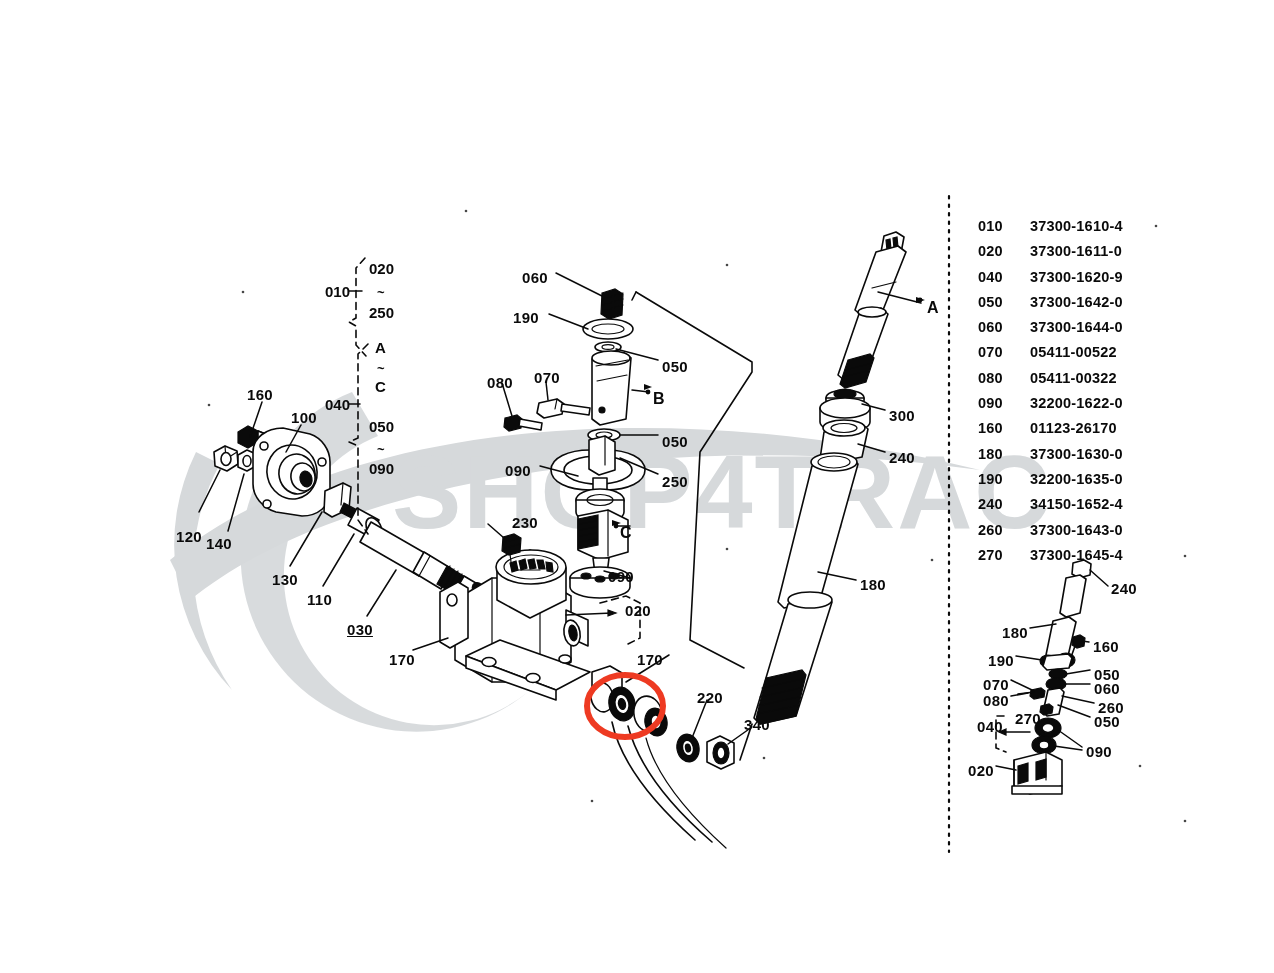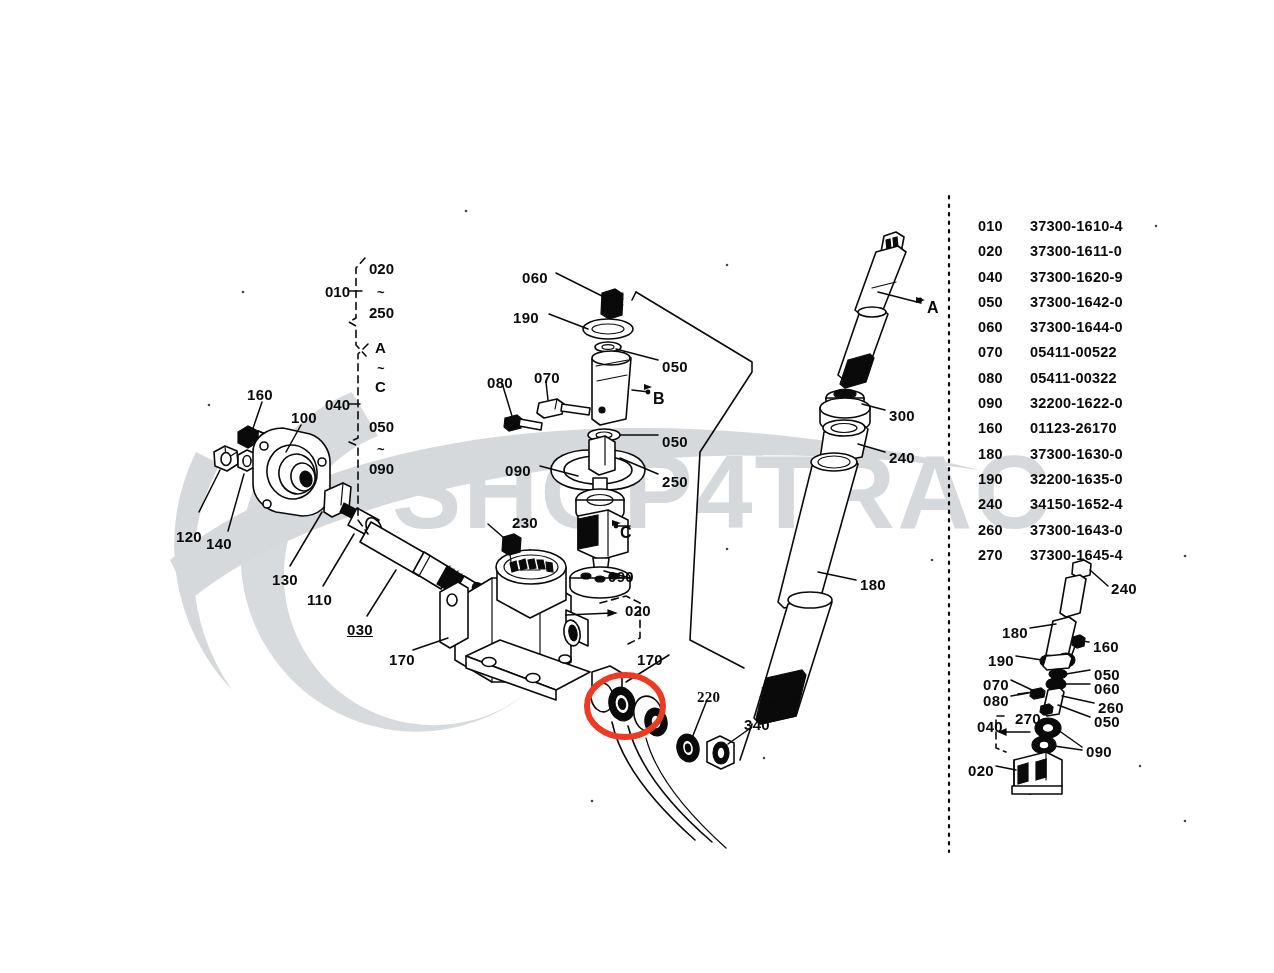--- a/index.html
+++ b/index.html
@@ -464,21 +464,21 @@
       <div class="lbl" style="left: 534px; top: 370px;">070</div>
       <div class="lbl alpha" style="left: 653px; top: 391px;">B</div>
       <div class="lbl" style="left: 662px; top: 434px;">050</div>
       <div class="lbl" style="left: 505px; top: 463px;">090</div>
       <div class="lbl" style="left: 662px; top: 474px;">250</div>
       <div class="lbl" style="left: 472px; top: 515px; margin-left: 40px;">230</div>
       <div class="lbl alpha" style="left: 620px; top: 525px;">C</div>
       <div class="lbl" style="left: 608px; top: 569px;">090</div>
       <div class="lbl" style="left: 625px; top: 603px;">020</div>
       <div class="lbl" style="left: 637px; top: 652px;">170</div>
-      <div class="lbl" style="left: 697px; top: 690px; font-family: Liberation Serif, serif;">220</div>
+      <div class="lbl" style="left: 697px; top: 690px;">220</div>
       <div class="lbl" style="left: 744px; top: 717px;">340</div>
       <div class="lbl alpha" style="left: 927px; top: 300px;">A</div>
       <div class="lbl" style="left: 889px; top: 408px;">300</div>
       <div class="lbl" style="left: 889px; top: 450px;">240</div>
       <div class="lbl" style="left: 860px; top: 577px;">180</div>
       <div class="lbl" style="left: 1111px; top: 581px;">240</div>
       <div class="lbl" style="left: 1002px; top: 625px;">180</div>
       <div class="lbl" style="left: 1093px; top: 639px;">160</div>
       <div class="lbl" style="left: 988px; top: 653px;">190</div>
       <div class="lbl" style="left: 1094px; top: 667px;">050</div>

